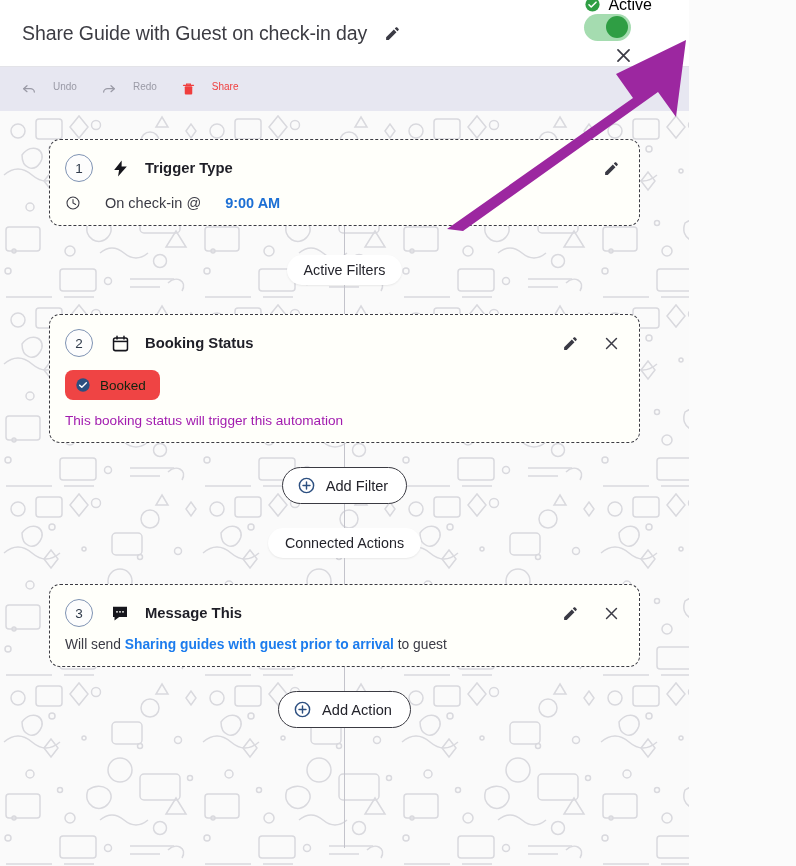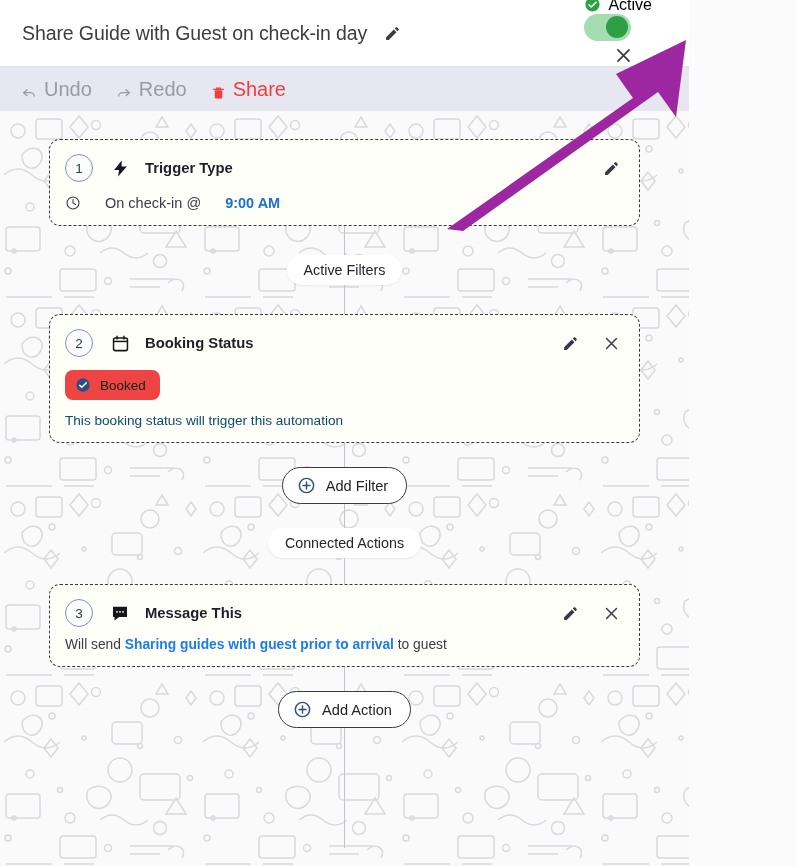--- a/index.html
+++ b/index.html
@@ -88,25 +88,25 @@
     background: #e7e7f1;
     display: flex;
     align-items: center;
     gap: 6px;
     padding: 0 12px;
     position: relative;
     z-index: 4;
   }
   .tb-item {
     display: flex;
-    align-items: flex-end;
-    gap: 7px;
+    align-items: flex-start;
+    gap: 16px;
     padding: 5px 9px;
     border-radius: 5px;
-    font-size: 20px;
+    font-size: 10px;
     cursor: pointer;
     user-select: none;
   }
   .tb-item.disabled { color: #9a9aa6; cursor: default; }
   .tb-item.danger { color: #f03e3e; }
 
   
   .canvas {
     flex: 1 1 auto;
     position: relative;
@@ -196,21 +196,21 @@
     gap: 9px;
     background: #ef4444;
     border-radius: 8px;
     padding: 7px 14px 7px 10px;
     font-size: 13.5px;
     color: #10240f;
   }
   .hint {
     margin-top: 13px;
     font-size: 13.6px;
-    color: #0c4a6e;
+    color: #a21caf;
   }
   .msg-line {
     margin-top: 10px;
     font-size: 13.8px;
     color: #3b3b45;
   }
   .msg-link { color: #1c7ced; font-weight: bold; }
 
   .pill {
     background: #ffffff;

